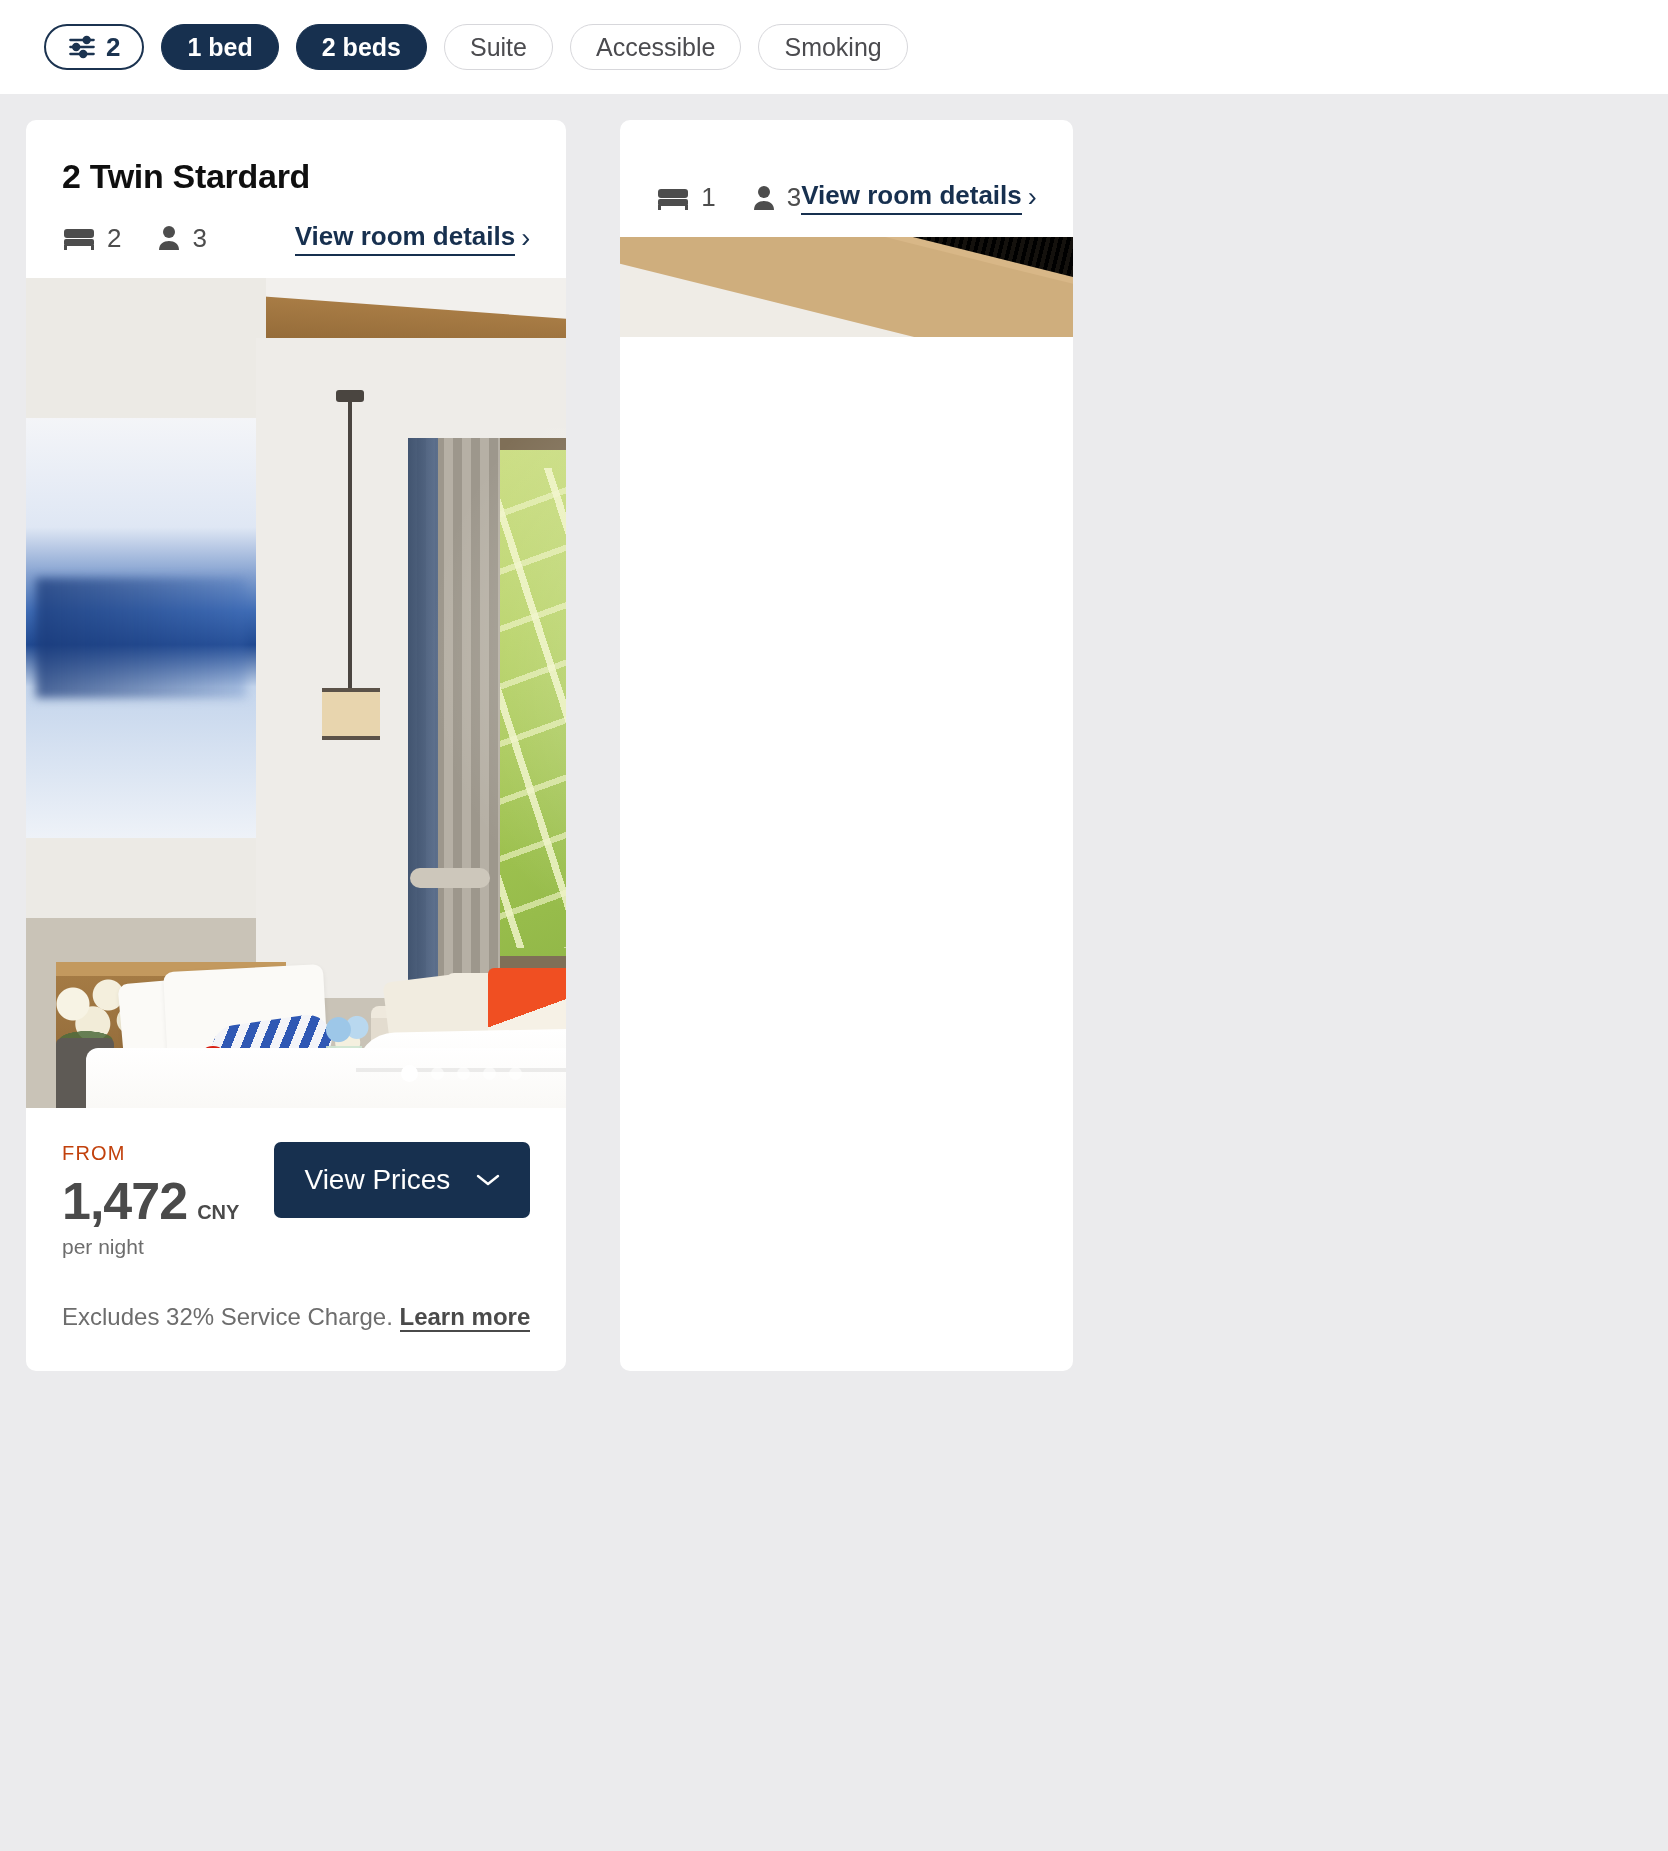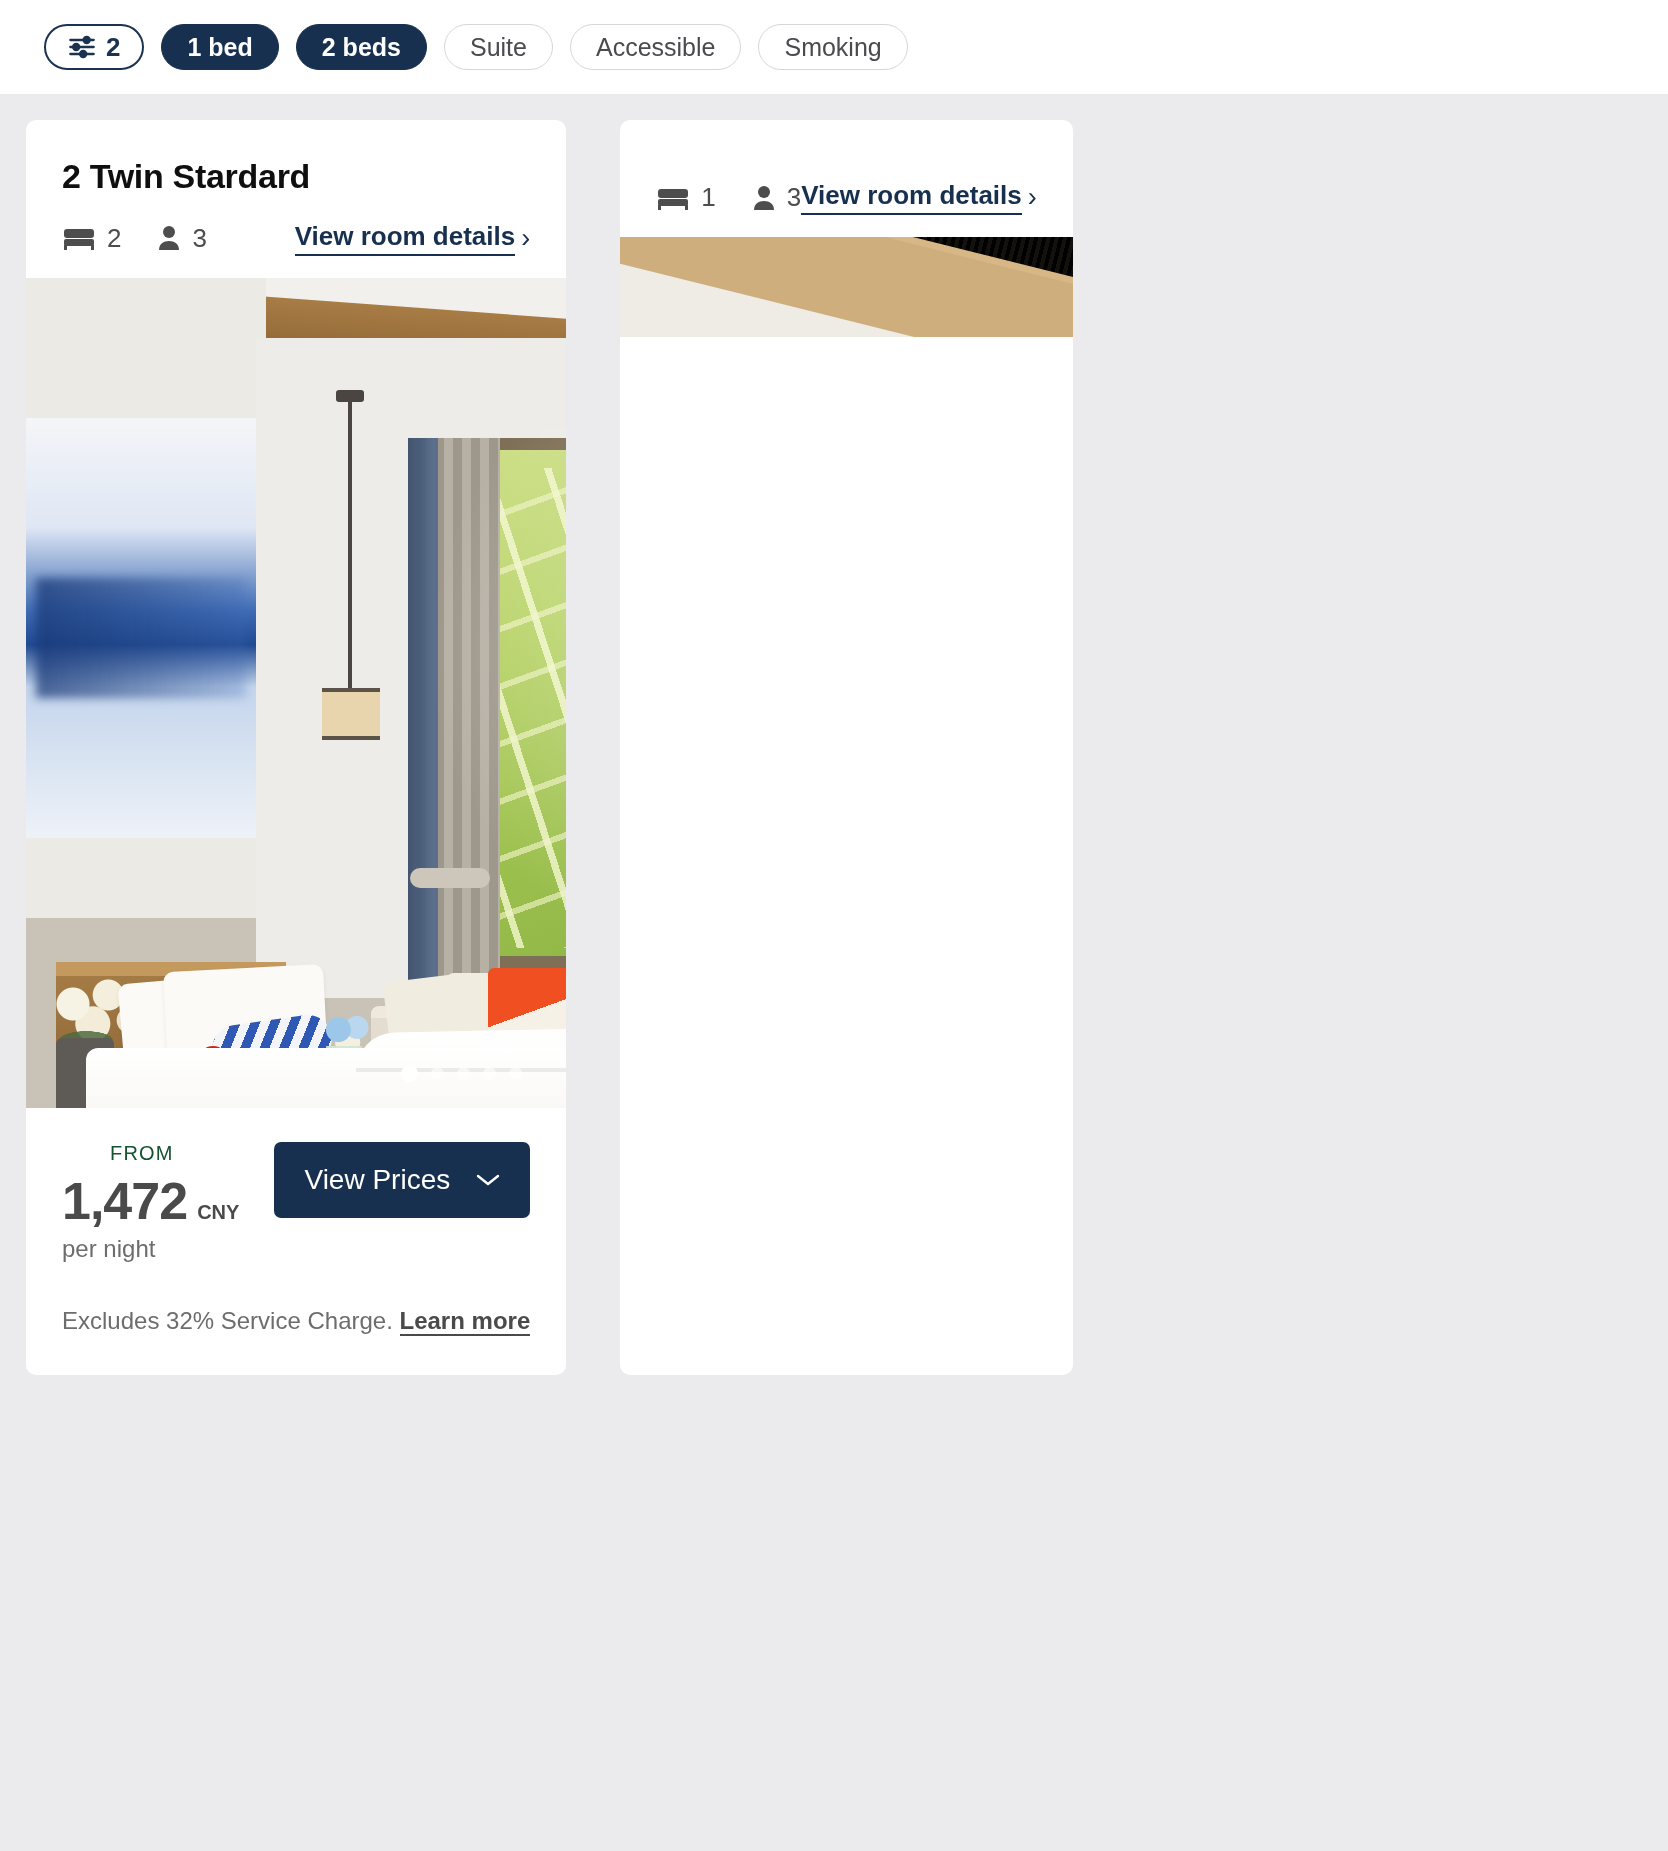--- a/index.html
+++ b/index.html
@@ -173,35 +173,34 @@
 
   .price-row {
     display: flex;
     align-items: flex-start;
     justify-content: space-between;
   }
 
   .from-label {
     font-size: 20px;
     letter-spacing: 1.2px;
-    color: #14532d;
+    color: #c2410c;
     font-weight: 500;
     text-transform: uppercase;
-    margin-left: 48px;
   }
 
   .amount-line {
     margin-top: 6px;
     display: flex;
     align-items: baseline;
     gap: 10px;
   }
   .amount { font-size: 52px; font-weight: 700; color: #4a4a4a; letter-spacing: -1px; }
   .currency { font-size: 20px; font-weight: 700; color: #4a4a4a; }
-  .per-night { margin-top: 4px; font-size: 24px; color: #6d6d6d; }
+  .per-night { margin-top: 4px; font-size: 21px; color: #6d6d6d; }
 
   .view-prices-btn {
     background: #17304f;
     color: #ffffff;
     border: none;
     border-radius: 7px;
     height: 76px;
     padding: 0 30px;
     font-size: 28px;
     font-family: "Liberation Sans", sans-serif;

